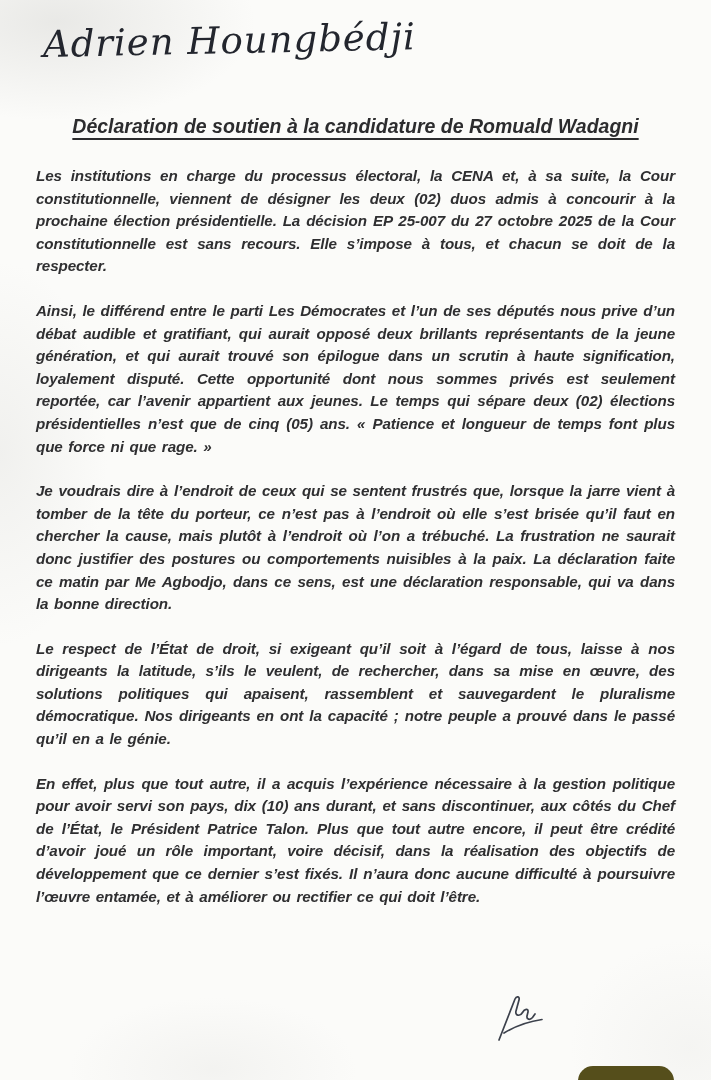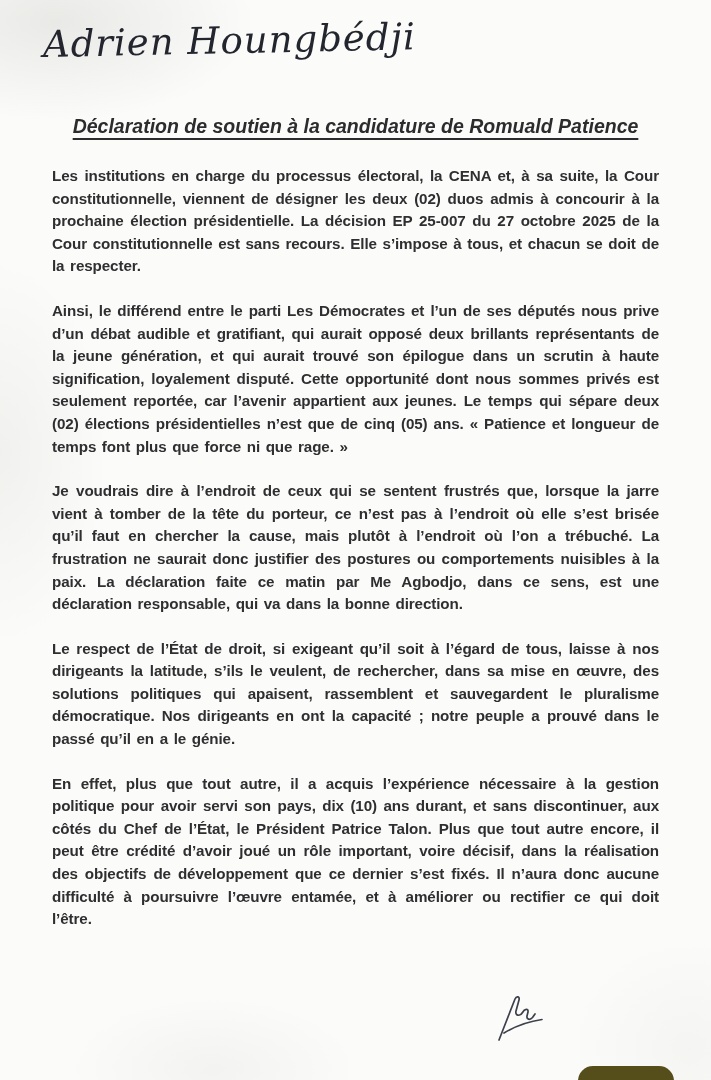--- a/index.html
+++ b/index.html
@@ -34,23 +34,24 @@
     font-size:19.5px;
     font-weight:bold;
     font-style:italic;
     color:#2c2c2e;
     text-decoration:underline;
     text-decoration-thickness:2px;
     text-underline-offset:5px;
   }
   .body-text{margin:27px 36px 0;}
   .body-text p{
-    margin:16px;
+    margin:0;
     text-align:justify;
     font-weight:bold;
+    font-style:italic;
     font-size:15.2px;
     line-height:22.6px;
     letter-spacing:-0.1px;
     word-spacing:1.5px;
     color:#2f2f31;
   }
   .body-text p + p{margin-top:22px;}
   .paraph{
     position:absolute;left:492px;top:988px;
   }
@@ -62,21 +63,21 @@
     border:none;
   }
 </style>
 </head>
 <body>
 
 <div class="page">
 
   <div class="letterhead">Adrien Houngbédji</div>
 
-  <h1 class="title">Déclaration de soutien à la candidature de Romuald Patience</h1>
+  <h1 class="title">Déclaration de soutien à la candidature de Romuald Wadagni</h1>
 
   <div class="body-text">
       <p>Les institutions en charge du processus électoral, la CENA et, à sa suite, la Cour constitutionnelle, viennent de désigner les deux (02) duos admis à concourir à la prochaine élection présidentielle. La décision EP 25-007 du 27 octobre 2025 de la Cour constitutionnelle est sans recours. Elle s’impose à tous, et chacun se doit de la respecter.</p>
       <p>Ainsi, le différend entre le parti Les Démocrates et l’un de ses députés nous prive d’un débat audible et gratifiant, qui aurait opposé deux brillants représentants de la jeune génération, et qui aurait trouvé son épilogue dans un scrutin à haute signification, loyalement disputé. Cette opportunité dont nous sommes privés est seulement reportée, car l’avenir appartient aux jeunes. Le temps qui sépare deux (02) élections présidentielles n’est que de cinq (05) ans. « Patience et longueur de temps font plus que force ni que rage. »</p>
       <p>Je voudrais dire à l’endroit de ceux qui se sentent frustrés que, lorsque la jarre vient à tomber de la tête du porteur, ce n’est pas à l’endroit où elle s’est brisée qu’il faut en chercher la cause, mais plutôt à l’endroit où l’on a trébuché. La frustration ne saurait donc justifier des postures ou comportements nuisibles à la paix. La déclaration faite ce matin par Me Agbodjo, dans ce sens, est une déclaration responsable, qui va dans la bonne direction.</p>
       <p>Le respect de l’État de droit, si exigeant qu’il soit à l’égard de tous, laisse à nos dirigeants la latitude, s’ils le veulent, de rechercher, dans sa mise en œuvre, des solutions politiques qui apaisent, rassemblent et sauvegardent le pluralisme démocratique. Nos dirigeants en ont la capacité ; notre peuple a prouvé dans le passé qu’il en a le génie.</p>
       <p>En effet, plus que tout autre, il a acquis l’expérience nécessaire à la gestion politique pour avoir servi son pays, dix (10) ans durant, et sans discontinuer, aux côtés du Chef de l’État, le Président Patrice Talon. Plus que tout autre encore, il peut être crédité d’avoir joué un rôle important, voire décisif, dans la réalisation des objectifs de développement que ce dernier s’est fixés. Il n’aura donc aucune difficulté à poursuivre l’œuvre entamée, et à améliorer ou rectifier ce qui doit l’être.</p>
     </div>
 
   <svg class="paraph" width="64" height="56" viewBox="0 0 64 56" aria-hidden="true">

